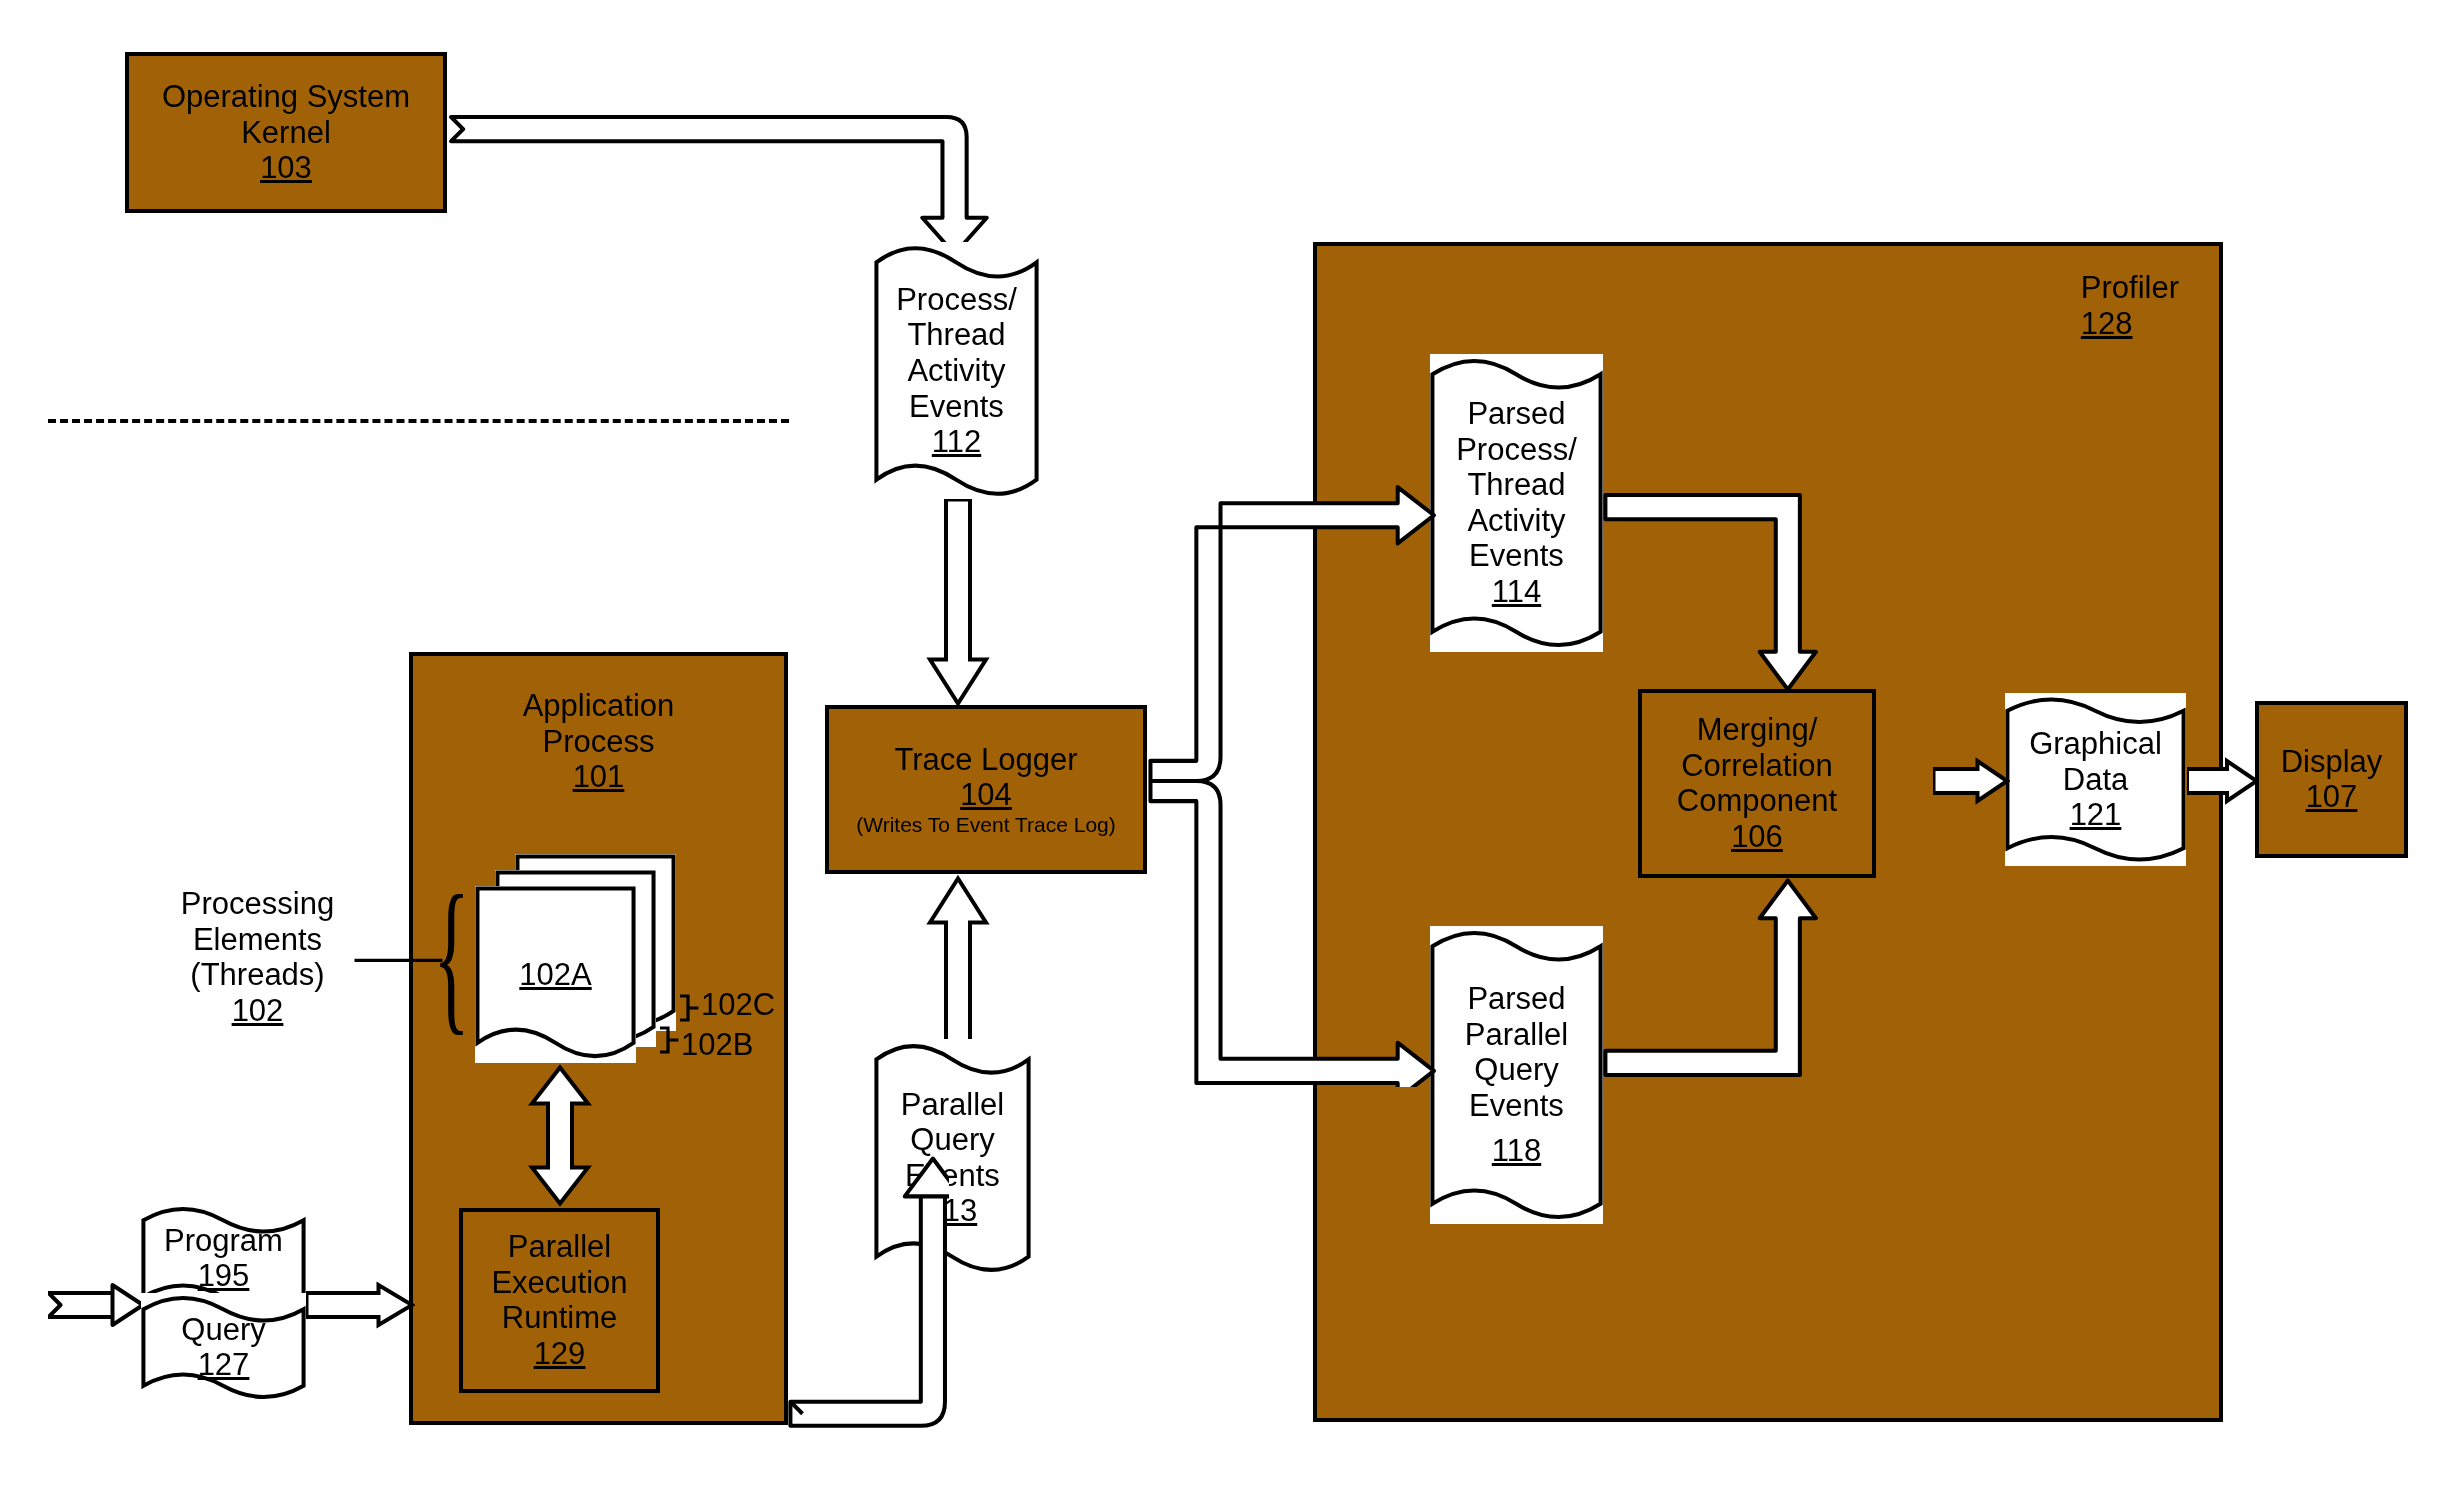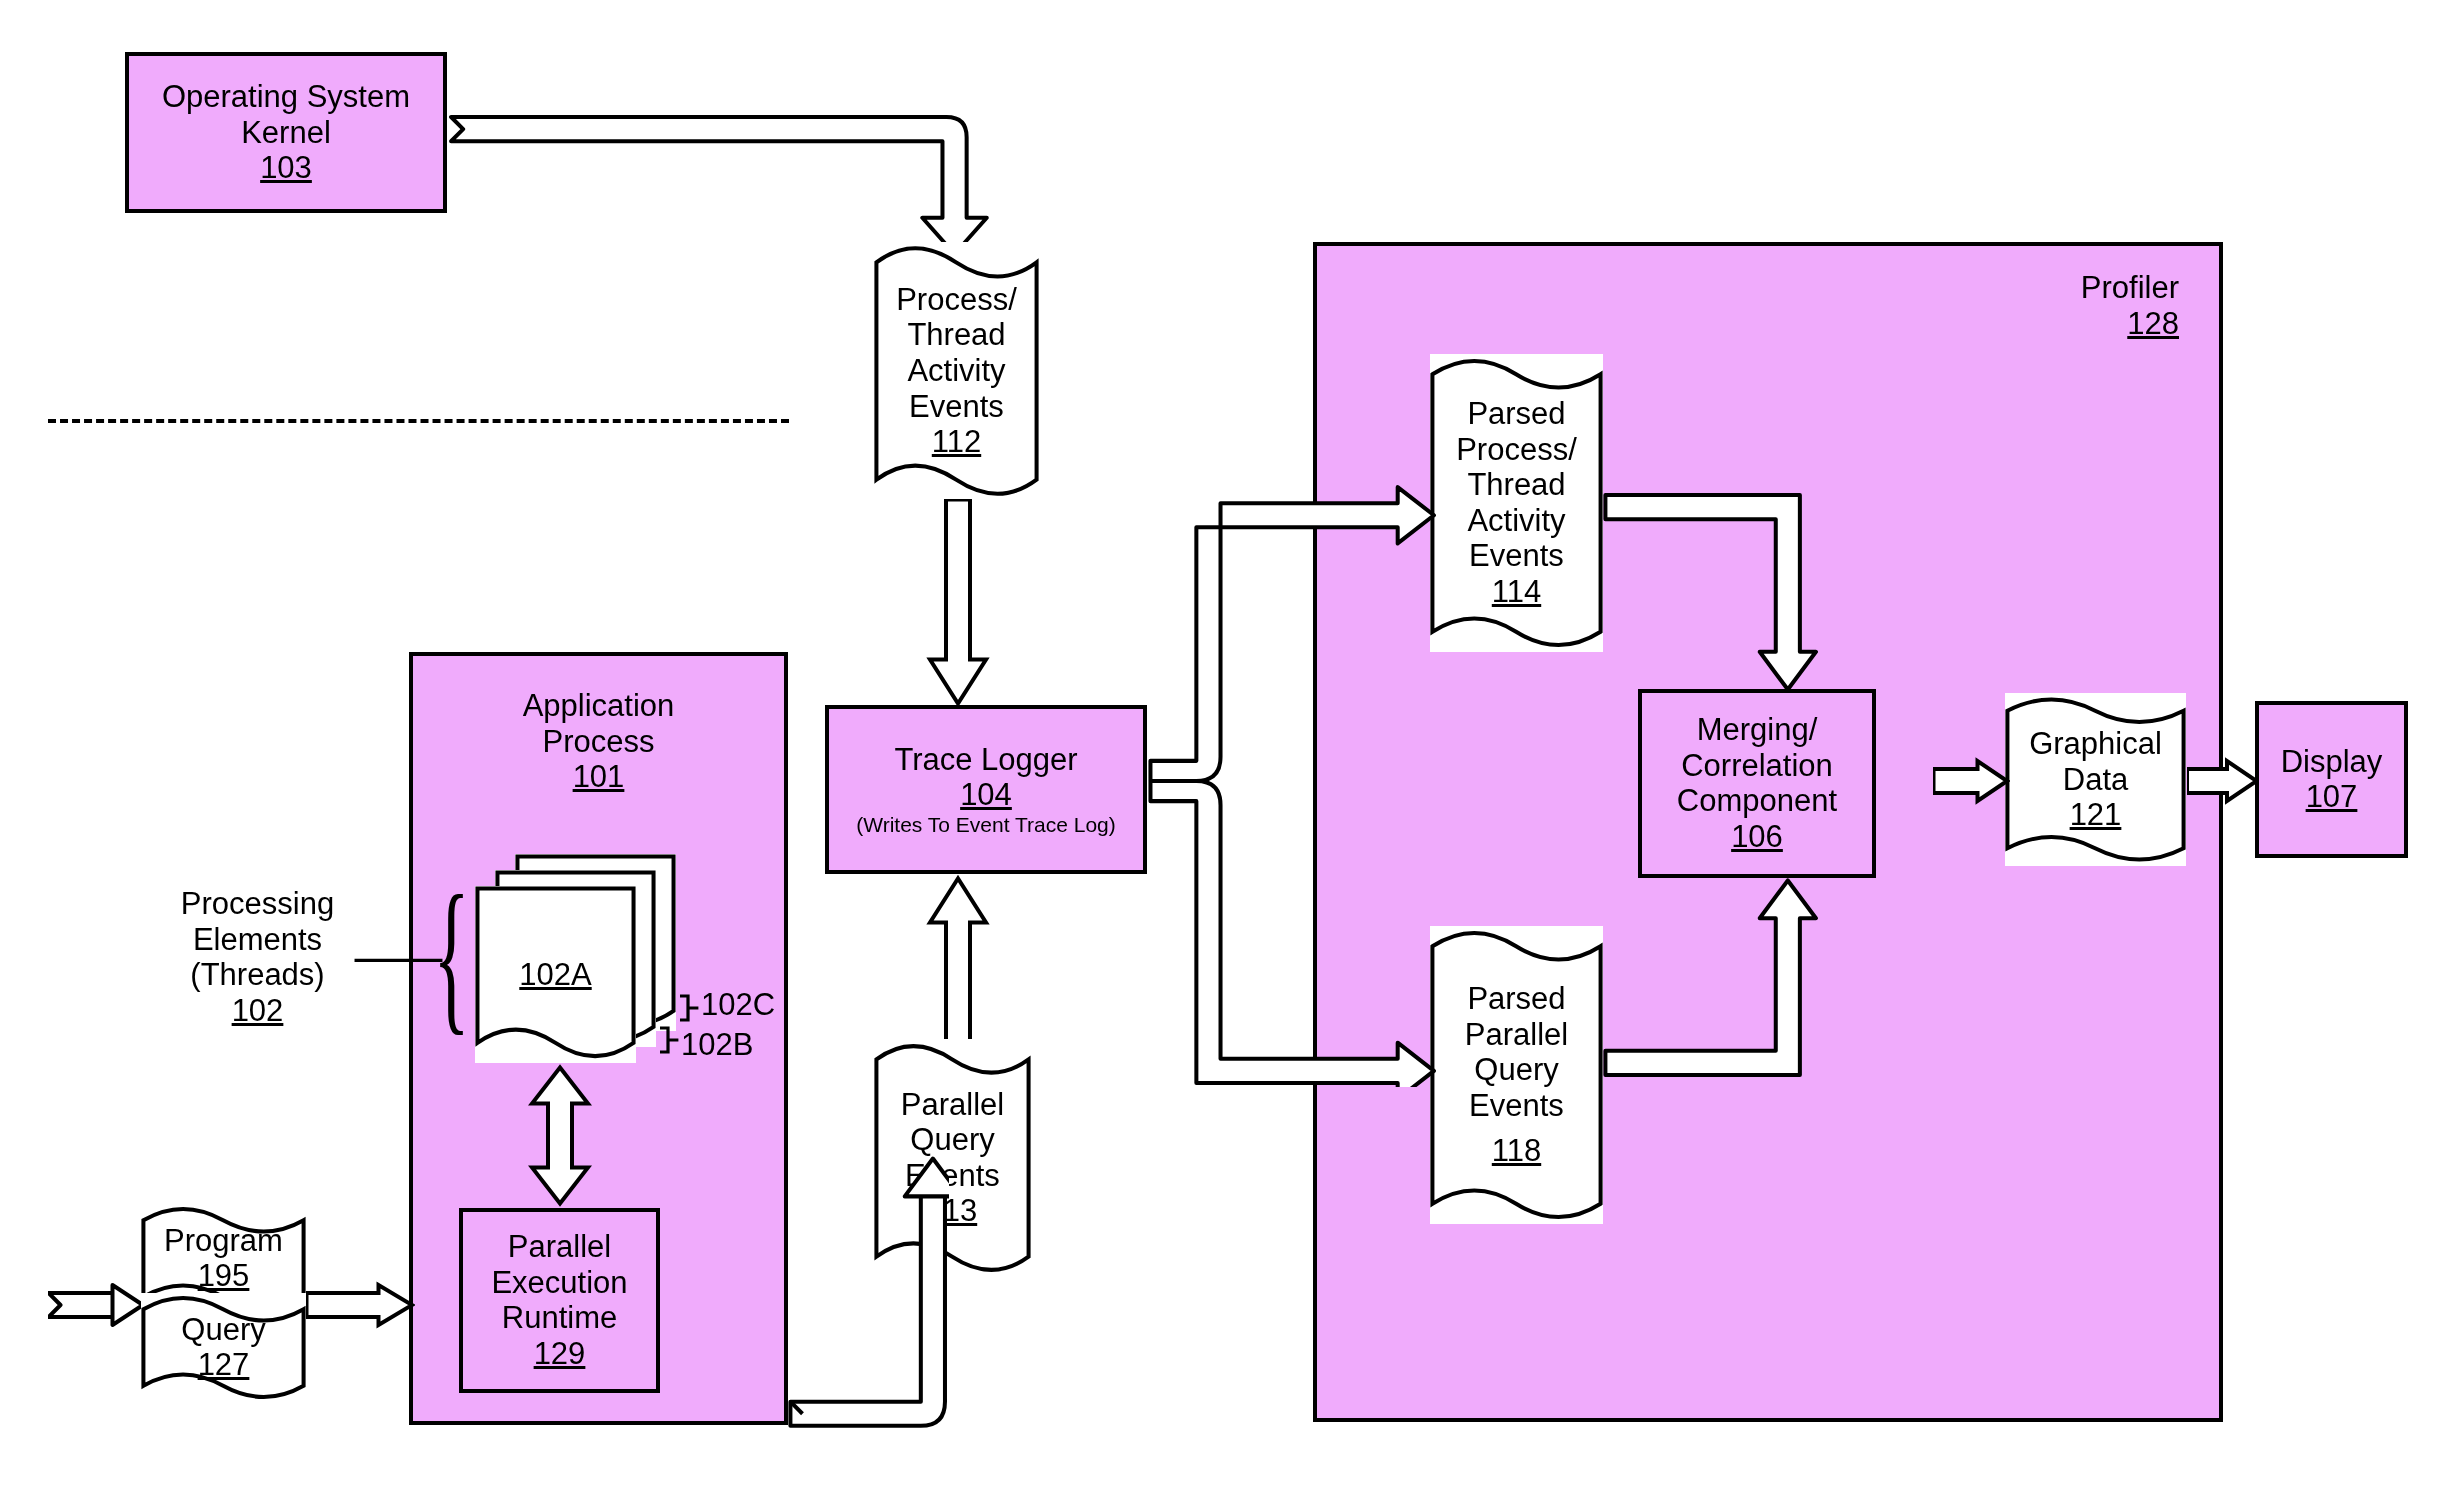--- a/index.html
+++ b/index.html
@@ -9,21 +9,21 @@
     font-family: Arial, Helvetica, sans-serif;
   }
   .canvas {
     position: relative;
     width: 2438px;
     height: 1510px;
   }
   .box {
     position: absolute;
     border: 4px solid #000;
-    background: #f0abfc;
+    background: #a16207;
     display: flex;
     flex-direction: column;
     align-items: center;
     justify-content: center;
     text-align: center;
     box-sizing: border-box;
   }
   .plain {
     position: absolute;
     text-align: center;
@@ -195,21 +195,21 @@
   <svg style="position:absolute; left:306px; top:1281px; width:109px; height:48px;" viewBox="0 0 135 60">
     <path d="M 0 15 L 90 15 L 90 5 L 132 30 L 90 55 L 90 45 L 0 45 Z" fill="#fff" stroke="#000" stroke-width="5"></path>
   </svg>
 
   <svg style="position:absolute; left:788px; top:1152px; width:161px; height:290px;" viewBox="0 0 200 360">
     <path d="M 3 310 L 3 340 L 165 340 Q 195 340 195 310 L 195 55 L 165 55 L 165 310 Z M 165 55 L 145 55 L 180 8 L 215 55 L 195 55" fill="#fff" stroke="#000" stroke-width="5" stroke-linejoin="round"></path>
     <path d="M 3 310 L 18 325" fill="none" stroke="#000" stroke-width="5"></path>
   </svg>
 
   <div class="box" style="left:1313px; top:242px; width:910px; height:1180px; justify-content:flex-start; align-items:flex-end; padding:24px 40px;">
-    <div style="text-align:right;">
+    <div style="text-align:left;">
       <div class="lbl">Profiler</div>
       <div class="ref">128</div>
     </div>
   </div>
 
   <div class="doc" style="left:1430px; top:354px; width:173px; height:298px;">
     <svg width="173" height="298" viewBox="0 0 215 370">
         <path d="M 3 25 Q 55 -8 107 25 Q 160 58 212 25 L 212 345 Q 160 378 107 345 Q 55 312 3 345 Z" fill="#fff" stroke="#000" stroke-width="5"></path>
       </svg>
     <div class="content">

